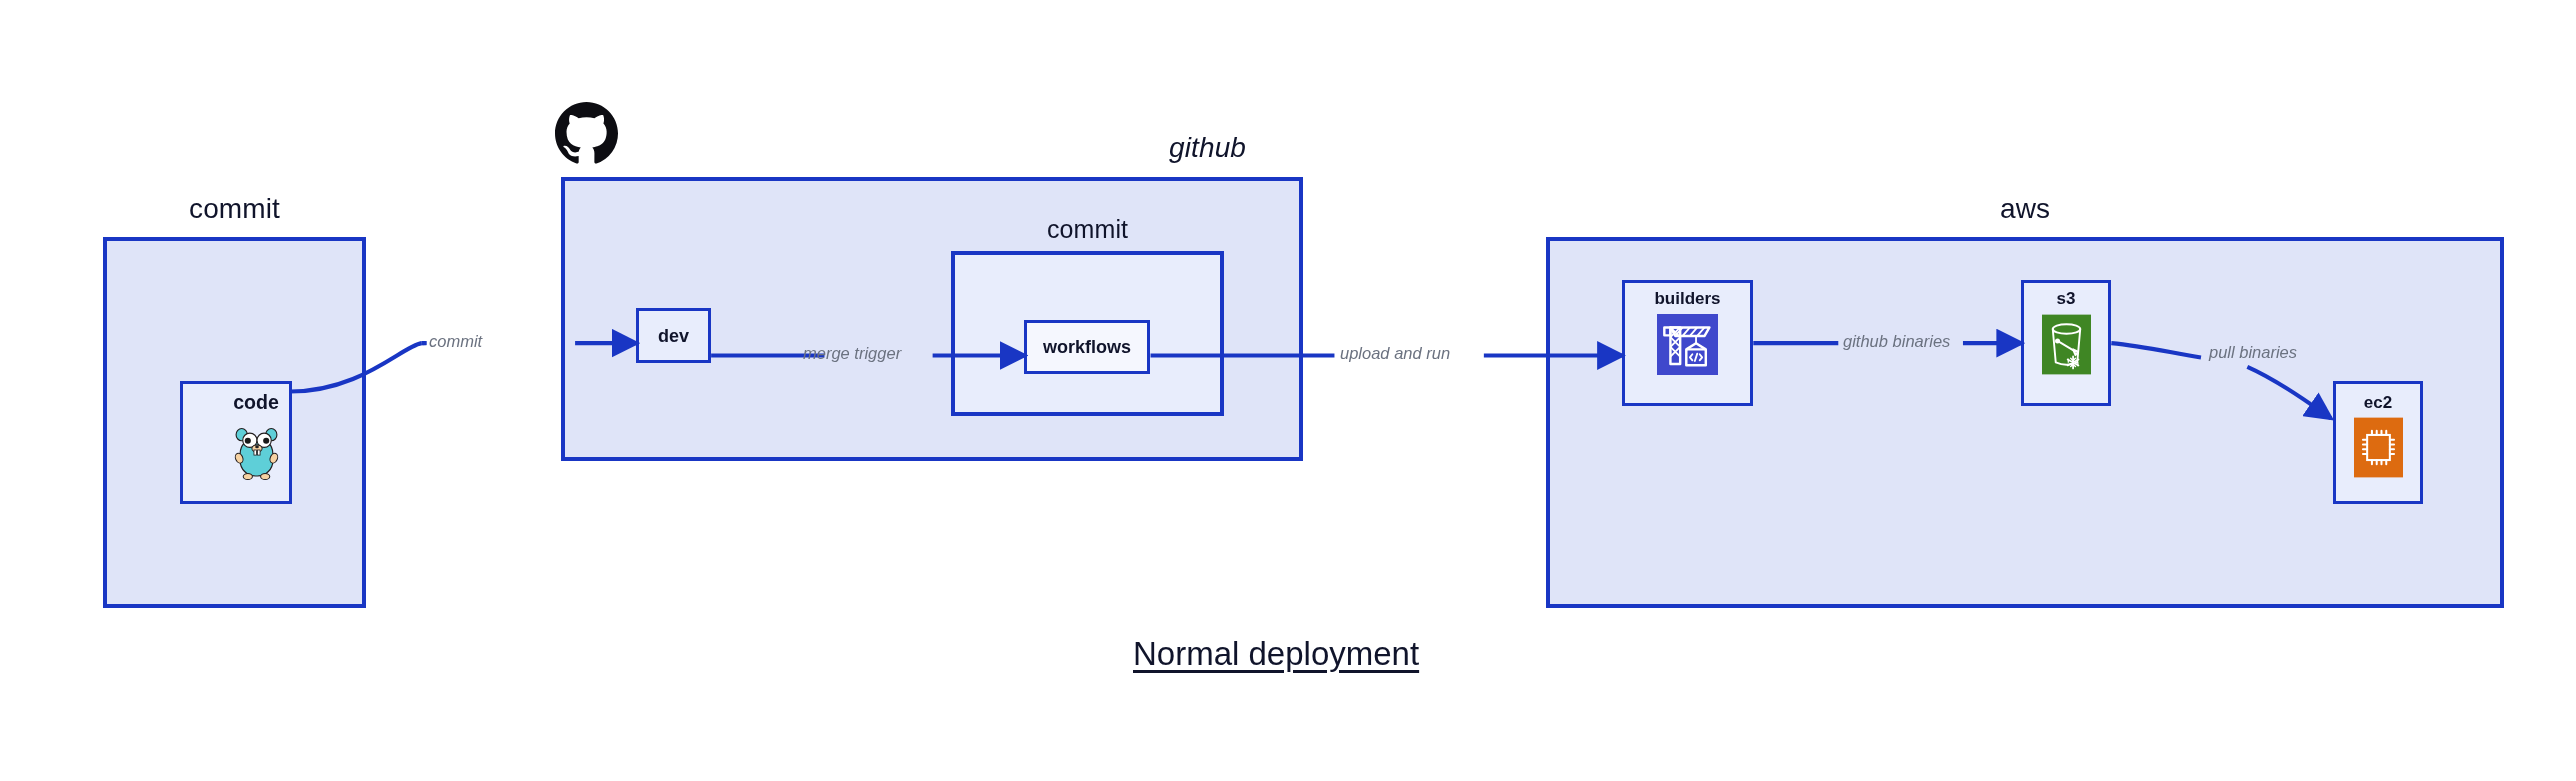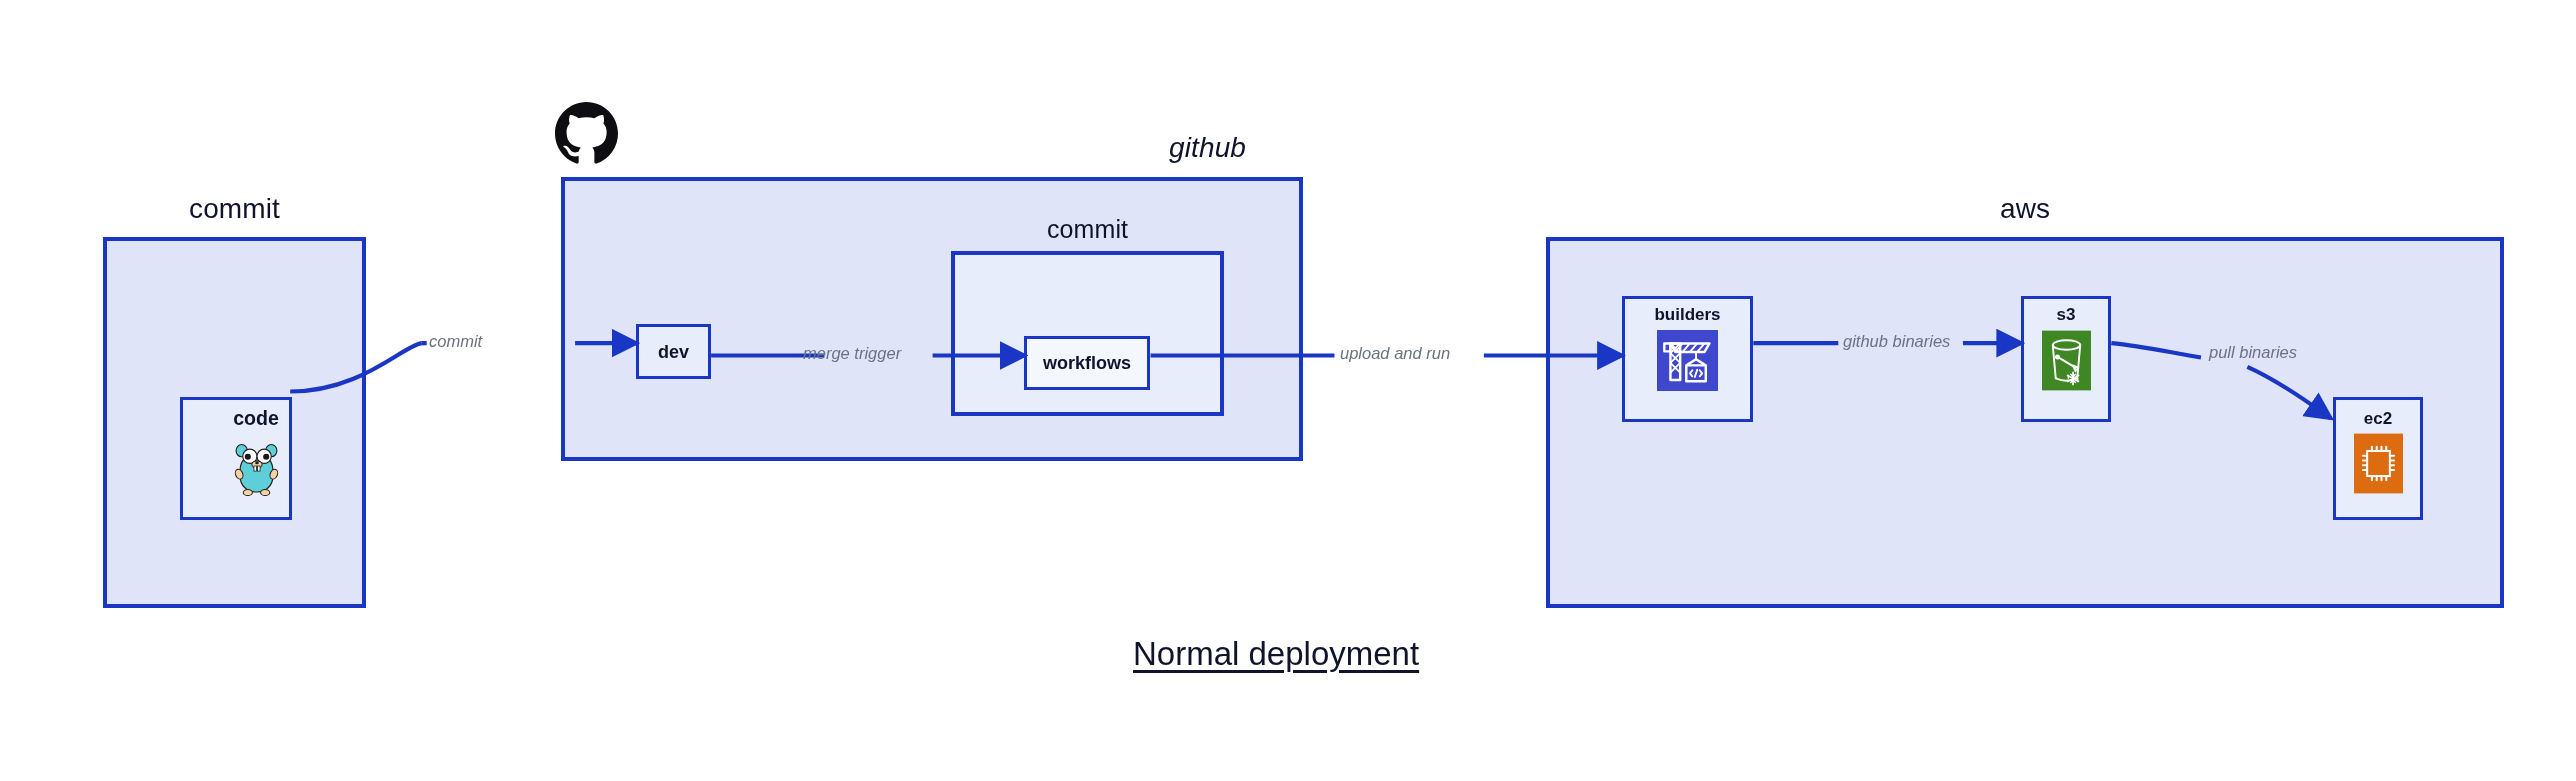--- a/index.html
+++ b/index.html
@@ -39,21 +39,20 @@
 
   
   .node {
     position: absolute;
     background: #e8edfc;
     border: 3.6px solid #1936c4;
     box-sizing: border-box;
     display: flex;
     flex-direction: column;
     align-items: center;
-    margin-top: 16px;
   }
   .node.bright {
     background: #f5f7fe;
   }
   .node-label {
     color: #10142b;
     font-weight: bold;
     white-space: nowrap;
     text-align: center;
     line-height: 1;

